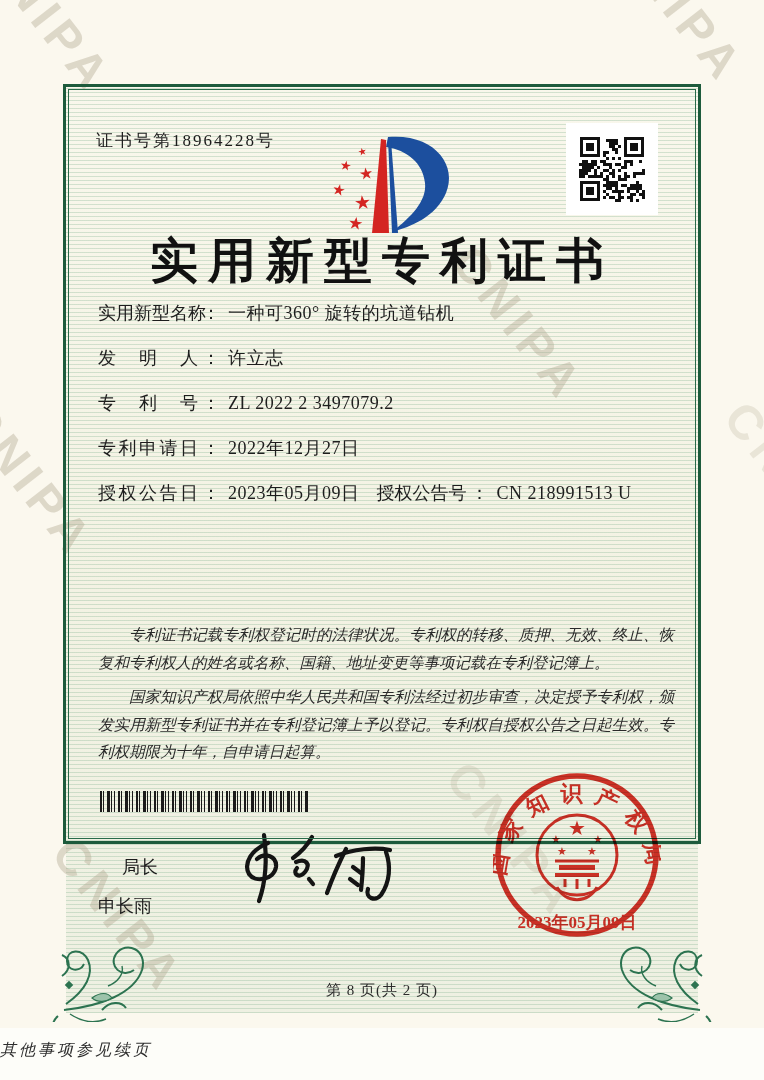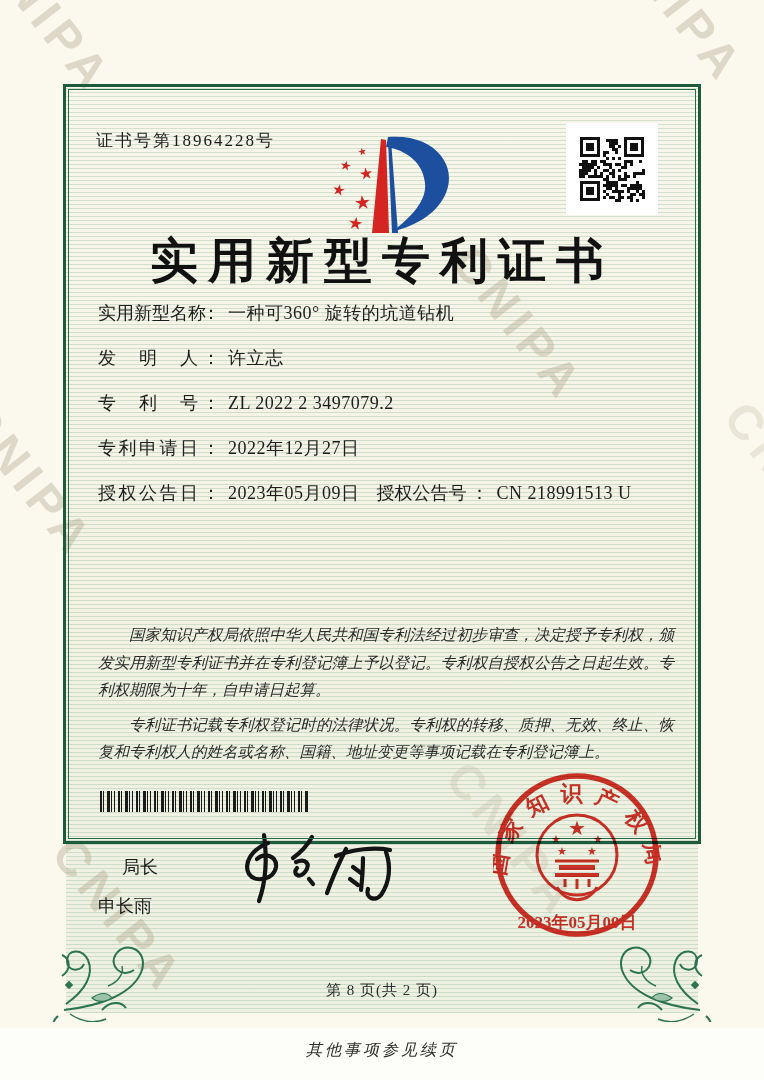--- a/index.html
+++ b/index.html
@@ -65,21 +65,21 @@
   .seal{position:absolute;left:493px;top:771px;width:168px;height:168px;z-index:4;
         mix-blend-mode:multiply;opacity:.95;}
   .seal svg{position:absolute;left:0;top:0;}
   .seal .seal-date{position:absolute;left:0;top:140px;width:100%;text-align:center;
       color:#d6281e;font-size:17px;font-weight:bold;letter-spacing:0px;white-space:nowrap;}
 
   .flourish{position:absolute;z-index:3;}
   .flourish.right{transform:scaleX(-1);}
 
   .bottom-strip{position:absolute;left:0;top:1028px;width:764px;height:52px;background:#fdfdf9;z-index:2;}
-  .continuation{position:absolute;left:0;top:12px;width:100%;text-align:center;font-size:16px;
+  .continuation{position:absolute;left:0;top:12px;width:100%;text-align:left;font-size:16px;
                 font-style:italic;letter-spacing:3px;color:#2e2e2e;}
 </style>
 </head>
 <body>
 
 <div class="page">
 
   <div class="inner-bg"></div>
 
   <div class="wm" style="left:-44px;top:-12px;">CNIPA</div>
@@ -281,22 +281,22 @@
       </div>
       <div class="row">
         <span class="lbl">专利申请日</span><span class="colon">：</span><span class="val">2022年12月27日</span>
       </div>
       <div class="row">
         <span class="lbl">授权公告日</span><span class="colon">：</span><span class="val">2023年05月09日</span><span class="pair2"><span>授权公告号</span><span class="colon">：</span><span class="val">CN 218991513 U</span></span>
       </div>
     </div>
 
     <div class="paras">
+      <p>专利证书记载专利权登记时的法律状况。专利权的转移、质押、无效、终止、恢复和专利权人的姓名或名称、国籍、地址变更等事项记载在专利登记簿上。</p>
       <p>国家知识产权局依照中华人民共和国专利法经过初步审查，决定授予专利权，颁发实用新型专利证书并在专利登记簿上予以登记。专利权自授权公告之日起生效。专利权期限为十年，自申请日起算。</p>
-      <p>专利证书记载专利权登记时的法律状况。专利权的转移、质押、无效、终止、恢复和专利权人的姓名或名称、国籍、地址变更等事项记载在专利登记簿上。</p>
     </div>
 
     <div class="barcode"></div>
 
     <div class="signer">
       <span class="role">局长</span>
       <span class="name">申长雨</span>
     </div>
 
     <div class="signature">

